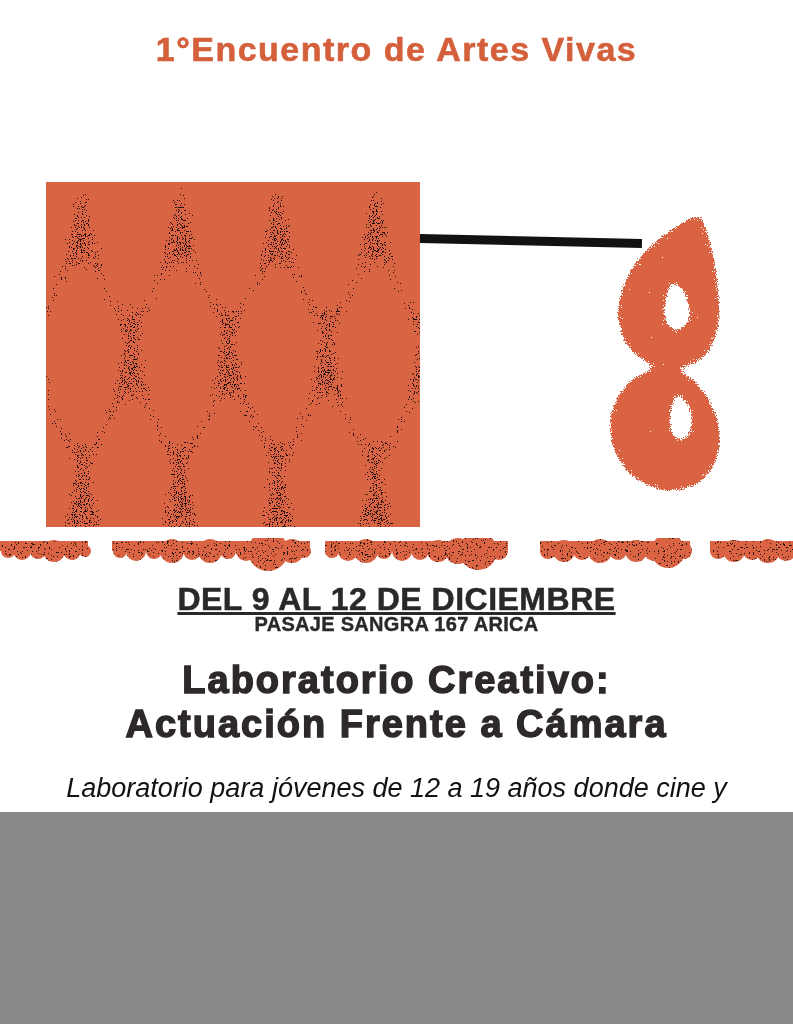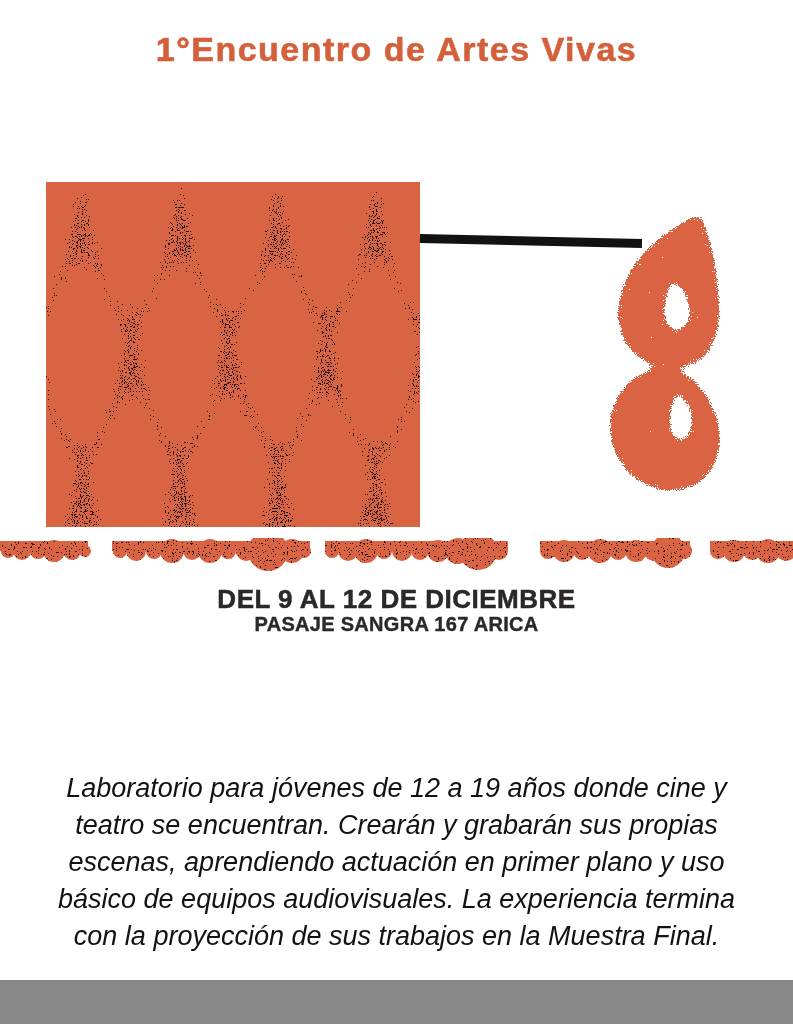--- a/index.html
+++ b/index.html
@@ -7,21 +7,21 @@
     --title-orange:#d4603b;
     --ink:#1d1a18;
     --text-dark:#2b2928;
     --body-text:#121212;
   }
   *{margin:0;padding:0;box-sizing:border-box;}
   html,body{background:#888;}
   body{font-family:"Liberation Sans",sans-serif;}
   .poster{
     position:relative;
-    width:793px;height:980px;
+    width:793px;height:812px;
     margin:0 auto;
     background:#ffffff;
     overflow:hidden;
   }
   .abs{position:absolute;left:0;right:0;text-align:center;}
   .supertitle{
     top:30px;
     font-size:34px;font-weight:700;letter-spacing:1.5px;
     color:var(--title-orange);
     -webkit-text-stroke:0.6px currentColor;
@@ -29,22 +29,23 @@
   .main-title{
     top:74px;
     font-size:50px;font-weight:700;line-height:45px;letter-spacing:1px;
     color:var(--ink);
     -webkit-text-stroke:2px currentColor;
   }
   .art-svg{position:absolute;top:182px;left:0;}
   .strip-svg{position:absolute;top:538px;left:0;}
   .date-line{
     top:585px;
-    font-size:26px;font-weight:700;letter-spacing:0.5px;line-height:29px;
+    font-size:32px;font-weight:700;letter-spacing:0.5px;line-height:29px;
     color:var(--text-dark);
+    text-decoration:underline;
     -webkit-text-stroke:0.5px currentColor;
   }
   .venue-line{
     top:612px;
     font-size:20px;font-weight:700;letter-spacing:0.3px;line-height:24px;
     color:var(--text-dark);
     -webkit-text-stroke:0.4px currentColor;
   }
   .workshop-title{
     top:658px;
@@ -202,16 +203,20 @@
         <circle cx="752" cy="13" r="9"></circle>
       <circle cx="768" cy="13" r="12"></circle>
         <circle cx="786" cy="13" r="10"></circle>
     </g>
   </svg>
 
   <div class="abs date-line">DEL 9 AL 12 DE DICIEMBRE</div>
 
   <div class="abs venue-line">PASAJE SANGRA 167 ARICA</div>
 
+  <div class="abs workshop-title">
+    <div>Laboratorio Creativo:</div>
+    <div>Actuación Frente a Cámara</div>
+  </div>
 
   <div class="abs description">Laboratorio para jóvenes de 12 a 19 años donde cine y teatro se encuentran. Crearán y grabarán sus propias escenas, aprendiendo actuación en primer plano y uso básico de equipos audiovisuales. La experiencia termina con la proyección de sus trabajos en la Muestra Final.</div>
 
 </div>
 
 </body></html>

